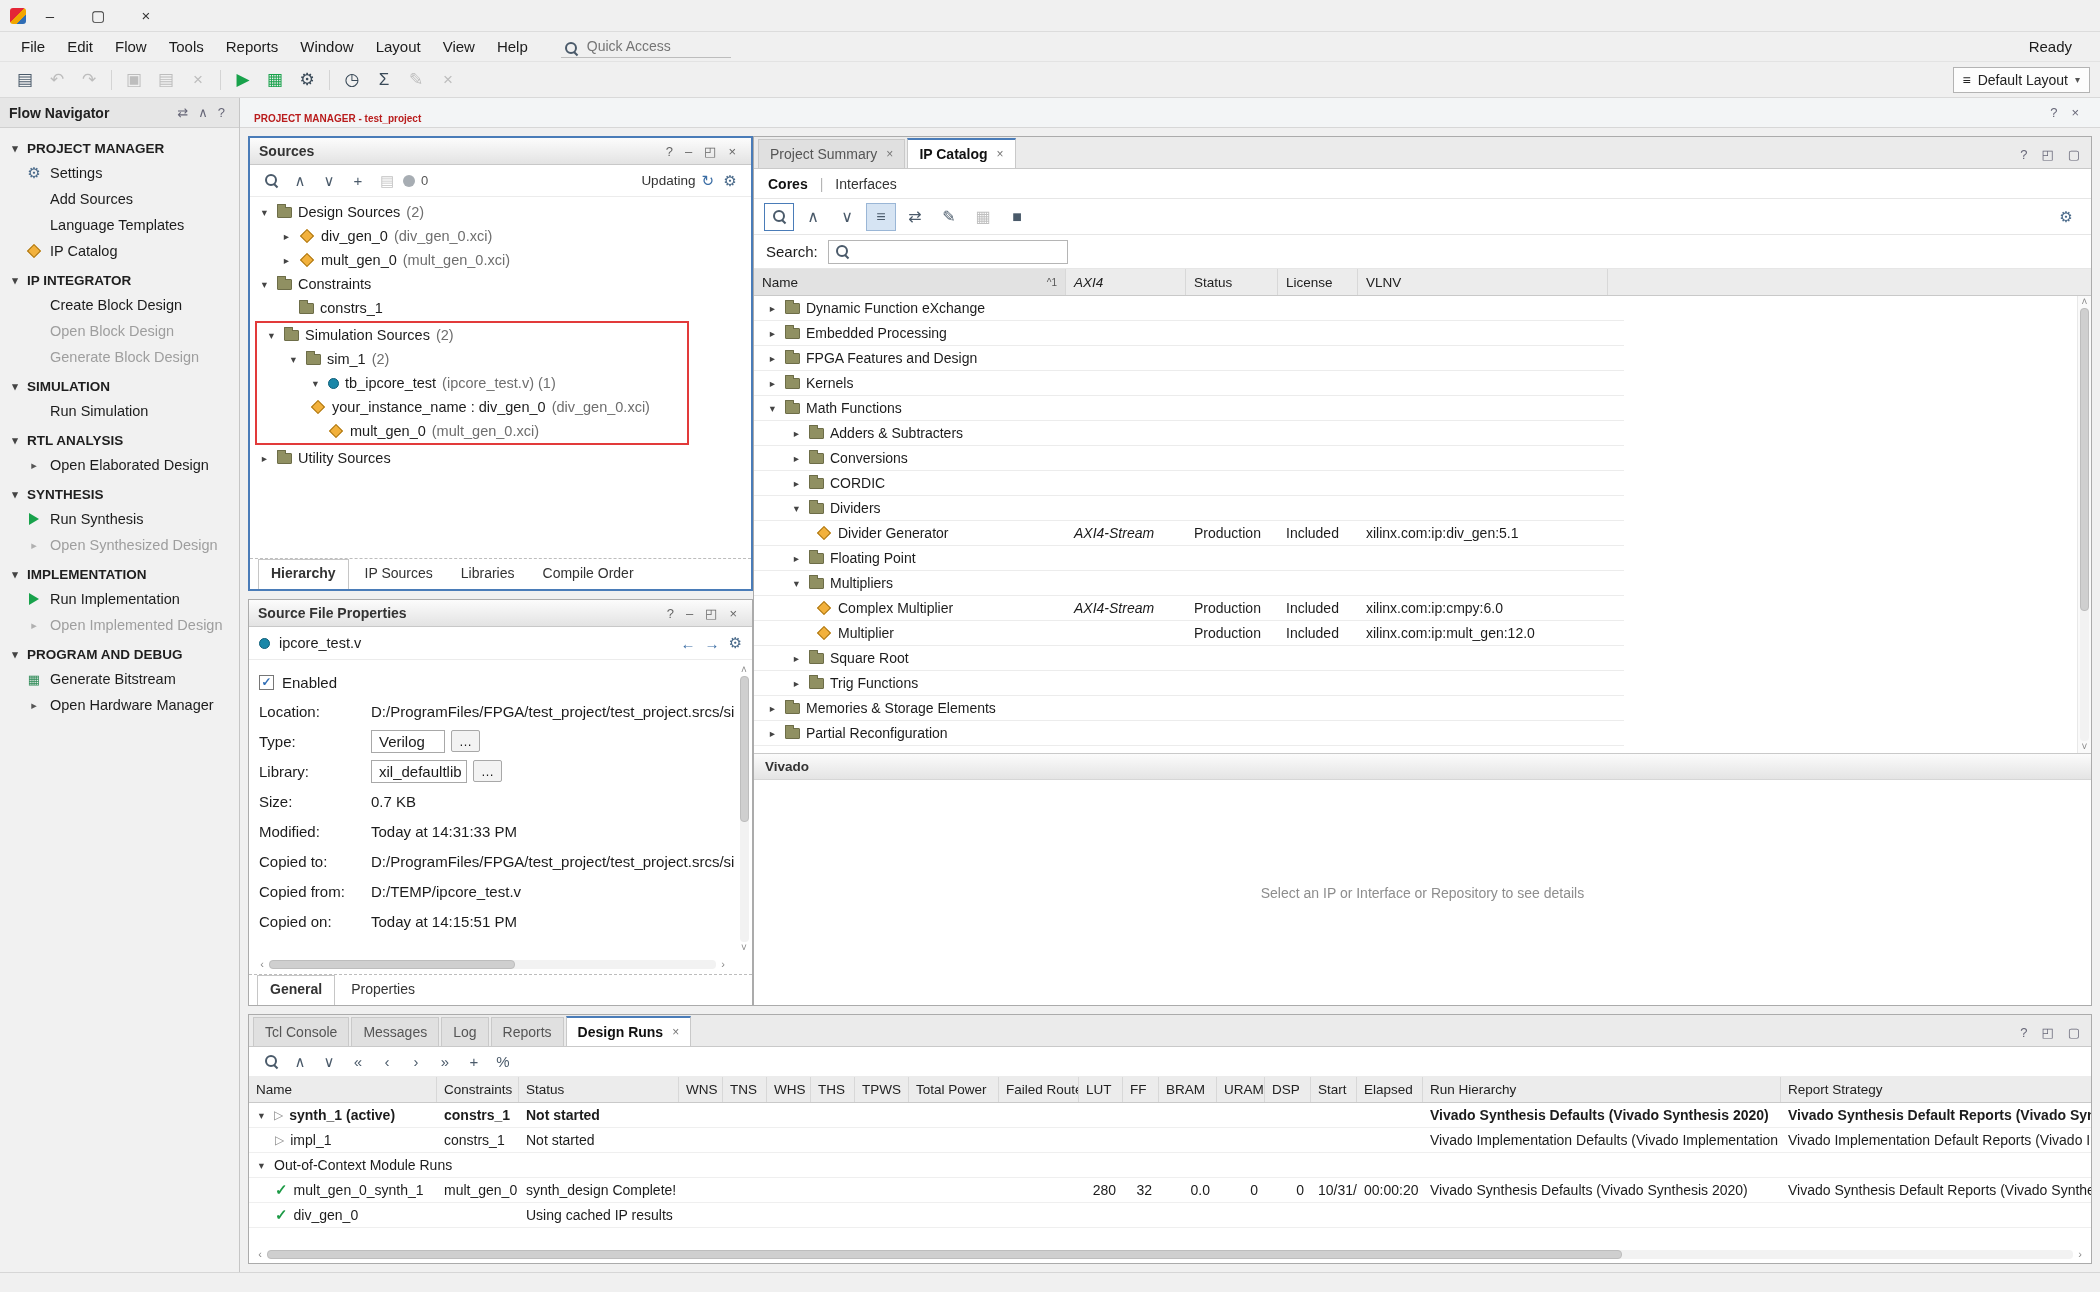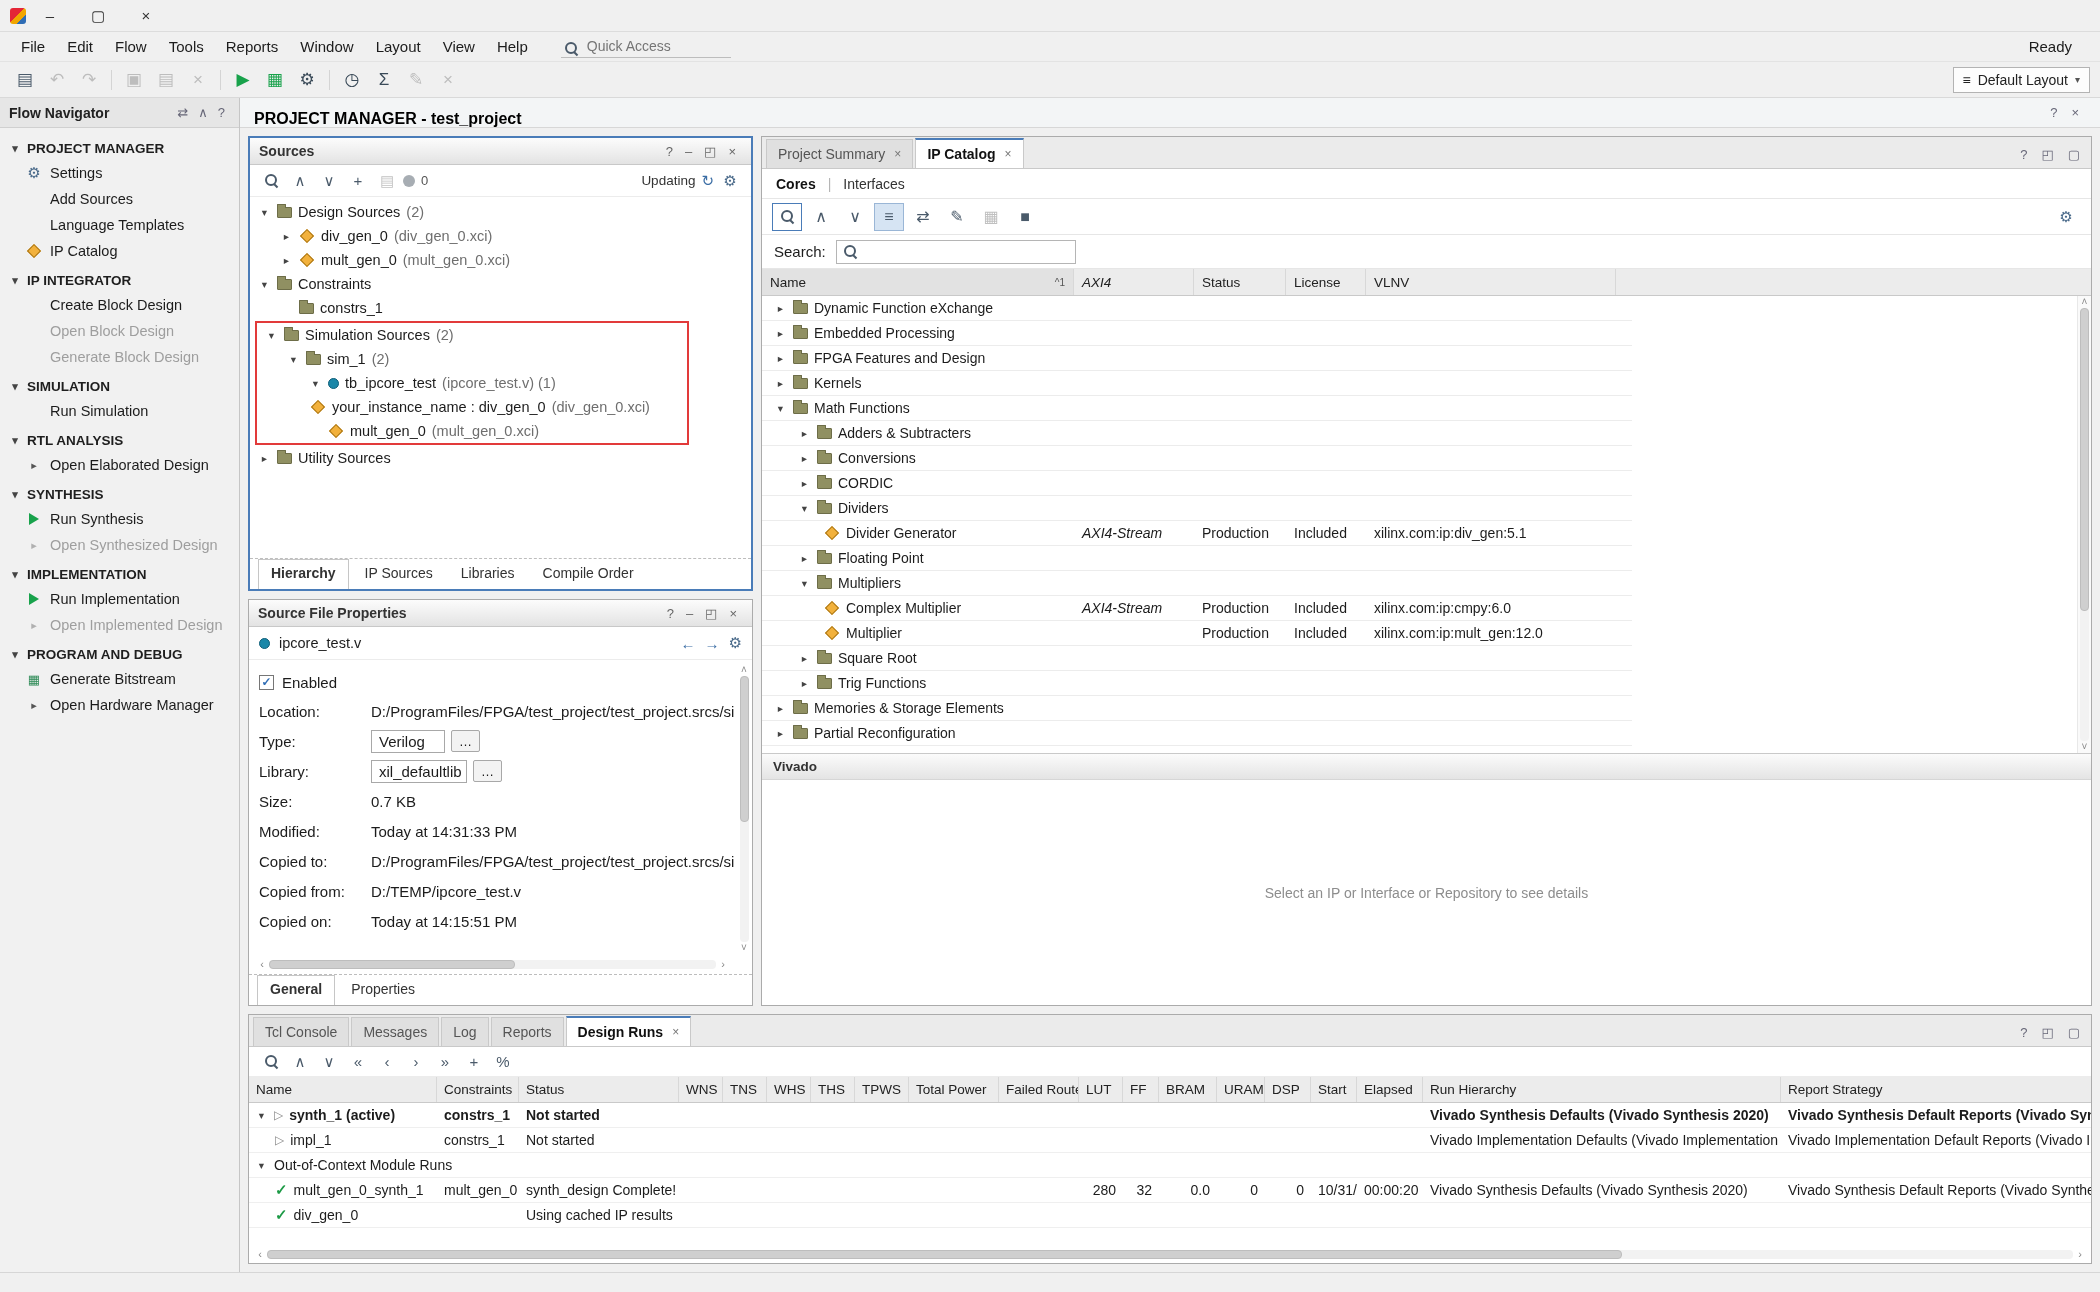--- a/index.html
+++ b/index.html
@@ -61,24 +61,24 @@
   .fn-item { display:flex; align-items:center; gap:8px; padding:5px 8px 5px 26px; font-size:14.5px; color:#1c1c1c; }
   .fn-item.disabled { color:#9e9e9e; }
   .fn-item .islot { width:16px; height:14px; flex:none; display:flex; align-items:center; justify-content:center; }
   .fn-item .chev-s { font-size:11px; color:#555; }
   .fn-item.disabled .chev-s { color:#b0b0b0; }
 
   
   .right-col { flex:1; min-width:0; display:flex; flex-direction:column; background:#f0f0f0; }
   .context-bar { height:30px; flex:none; background:#f3f5f6; border-bottom:1px solid #d7d7d7;
                  display:flex; align-items:center; padding:0 14px; }
-  .context-bar .ttl { font-weight:bold; font-size:16px; color:#000000; flex:1;margin-top:12px; }
+  .context-bar .ttl { font-weight:bold; font-size:10px; color:#b91c1c; flex:1;margin-top:12px; }
   .cb-icon { color:#667; padding:0 7px; font-size:13px; }
 
-  .workspace { flex:1; min-height:0; display:flex; gap:8px; padding:8px;justify-content:center; }
+  .workspace { flex:1; min-height:0; display:flex; padding:8px;justify-content:center; }
   .left-col { width:505px; flex:none; display:flex; flex-direction:column; gap:8px; min-height:0; }
 
   
   .panel { background:#fff; border:1px solid #ababab; display:flex; flex-direction:column; min-height:0; }
   .panel.focused { border:2px solid #4a7cb8; }
   .panel-header { height:27px; flex:none; background:linear-gradient(#fcfcfc,#e3e3e3);
                   border-bottom:1px solid #c8c8c8; display:flex; align-items:center; padding:0 9px; }
   .panel-title { font-weight:bold; font-size:14px; color:#333; flex:1; }
   .ph-ico { color:#666; font-size:13px; padding:0 6px; }
 

